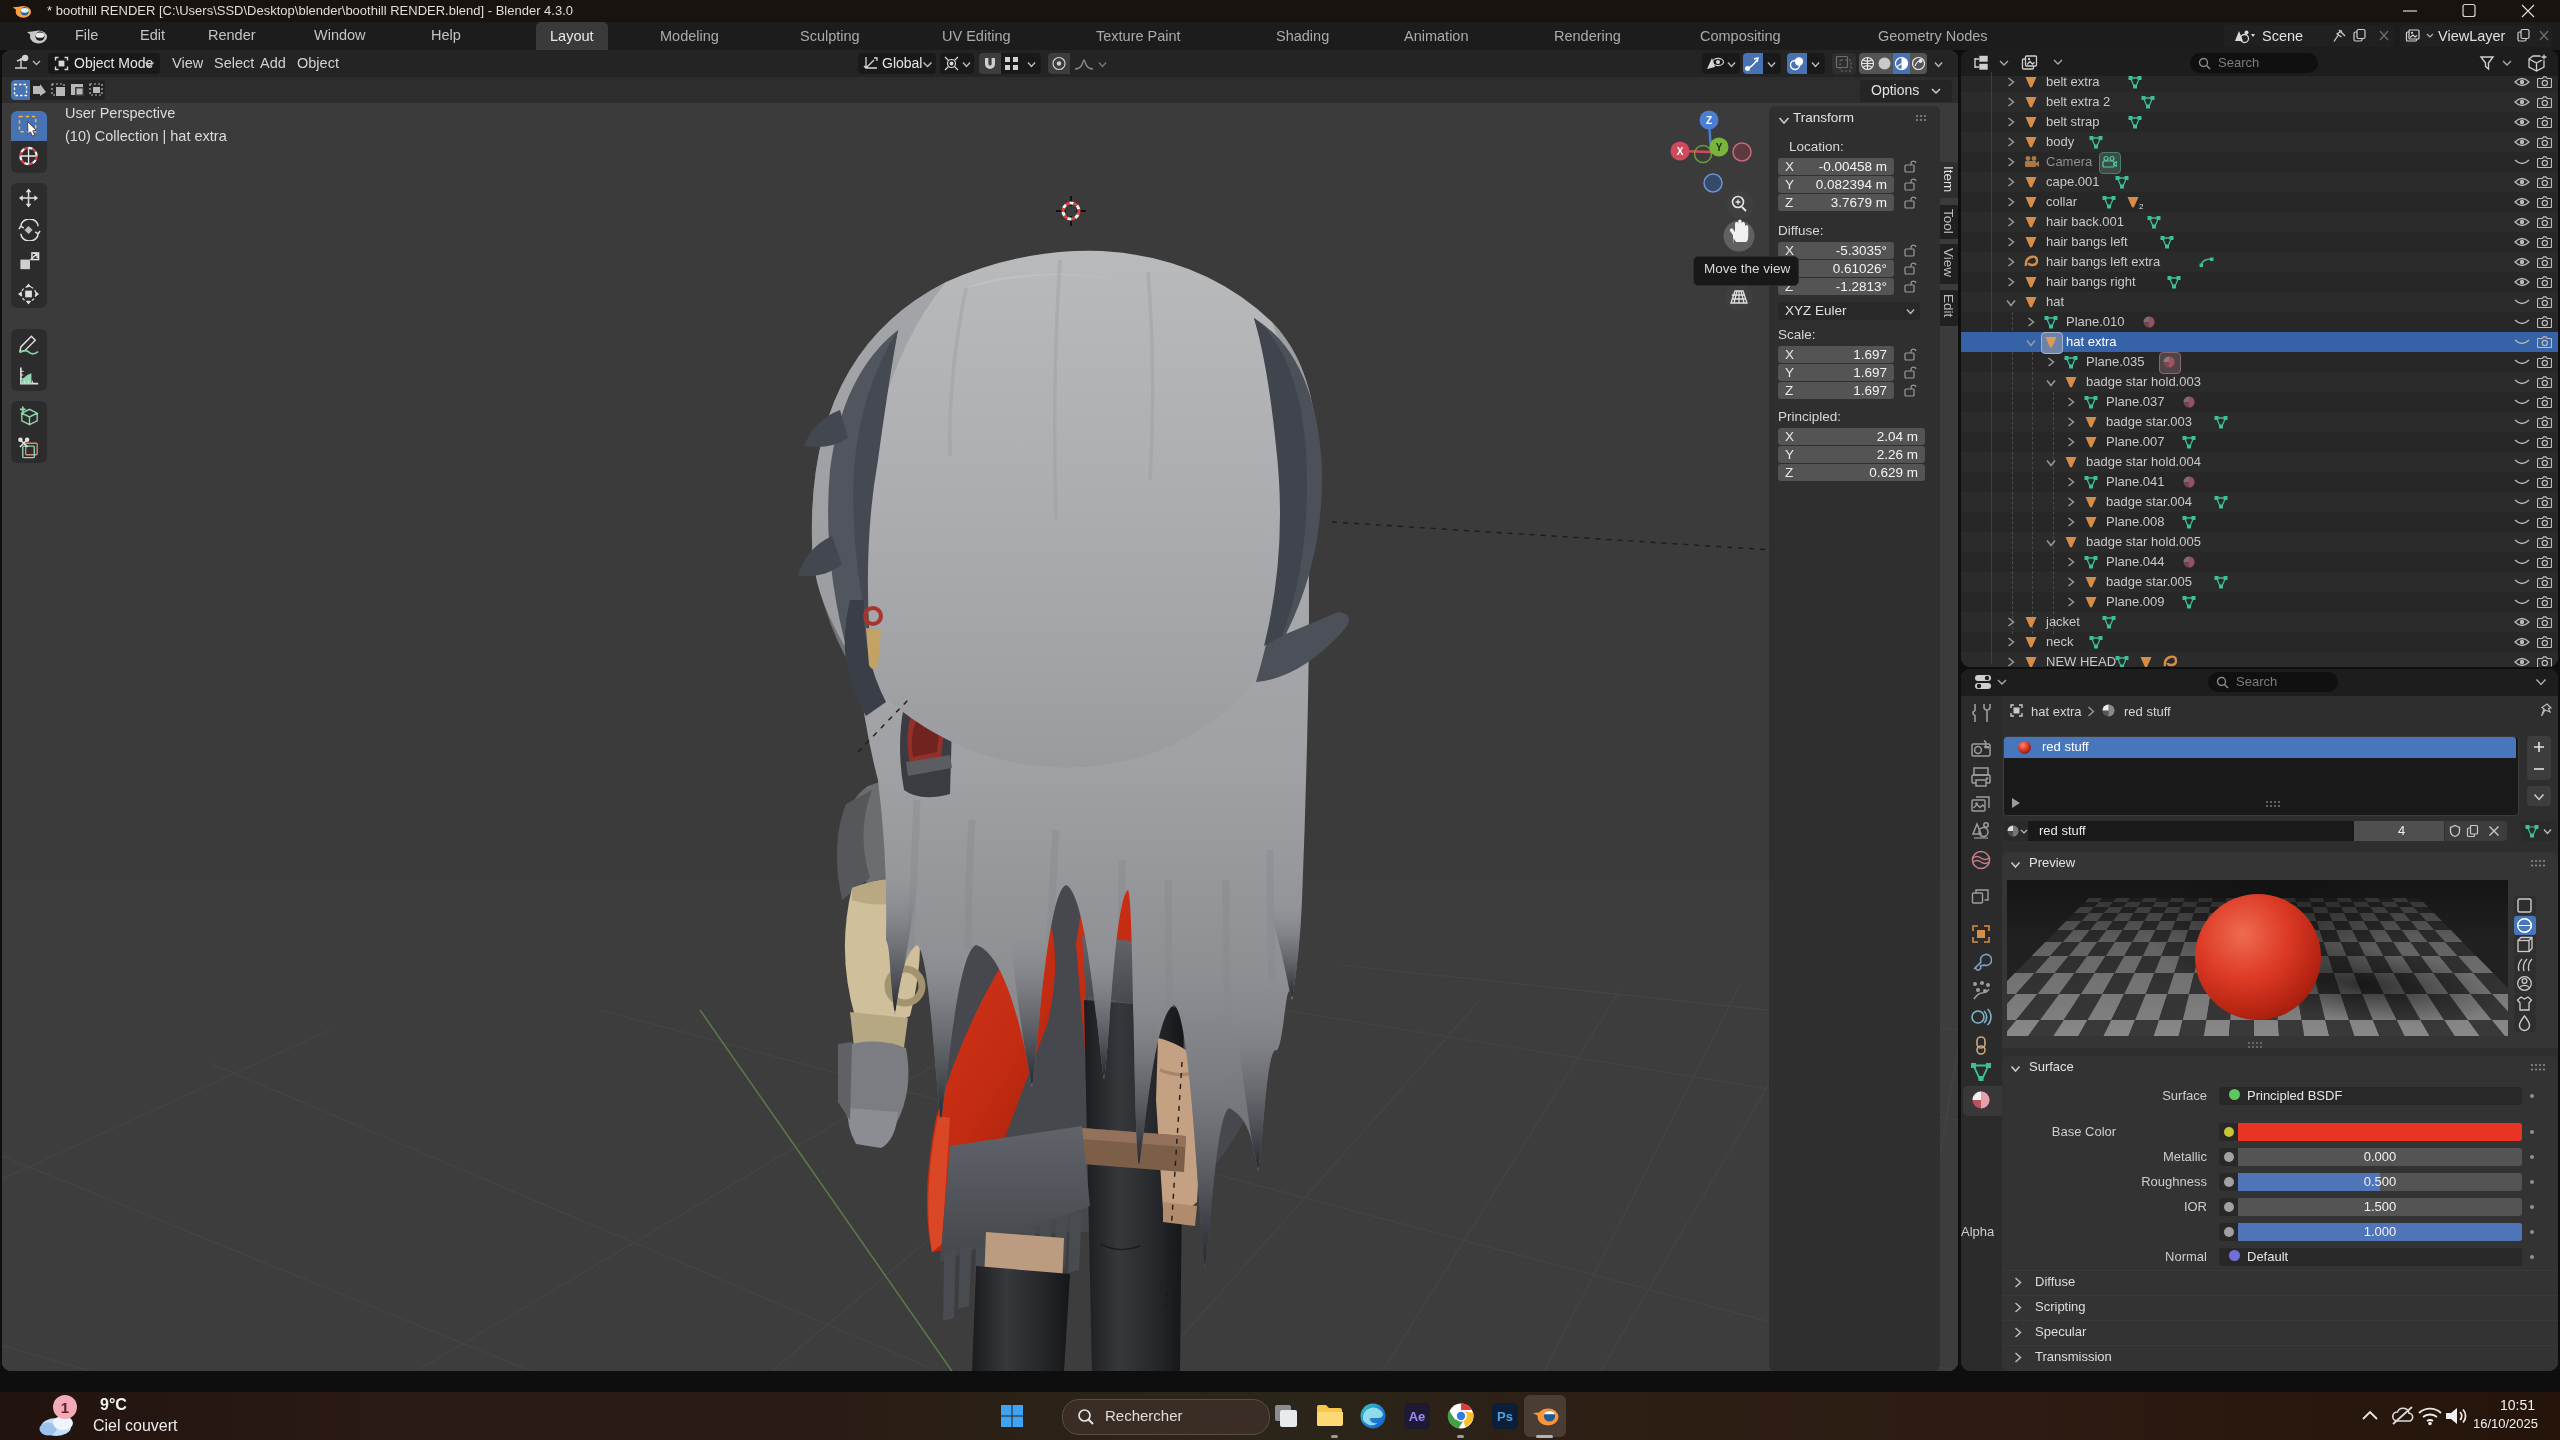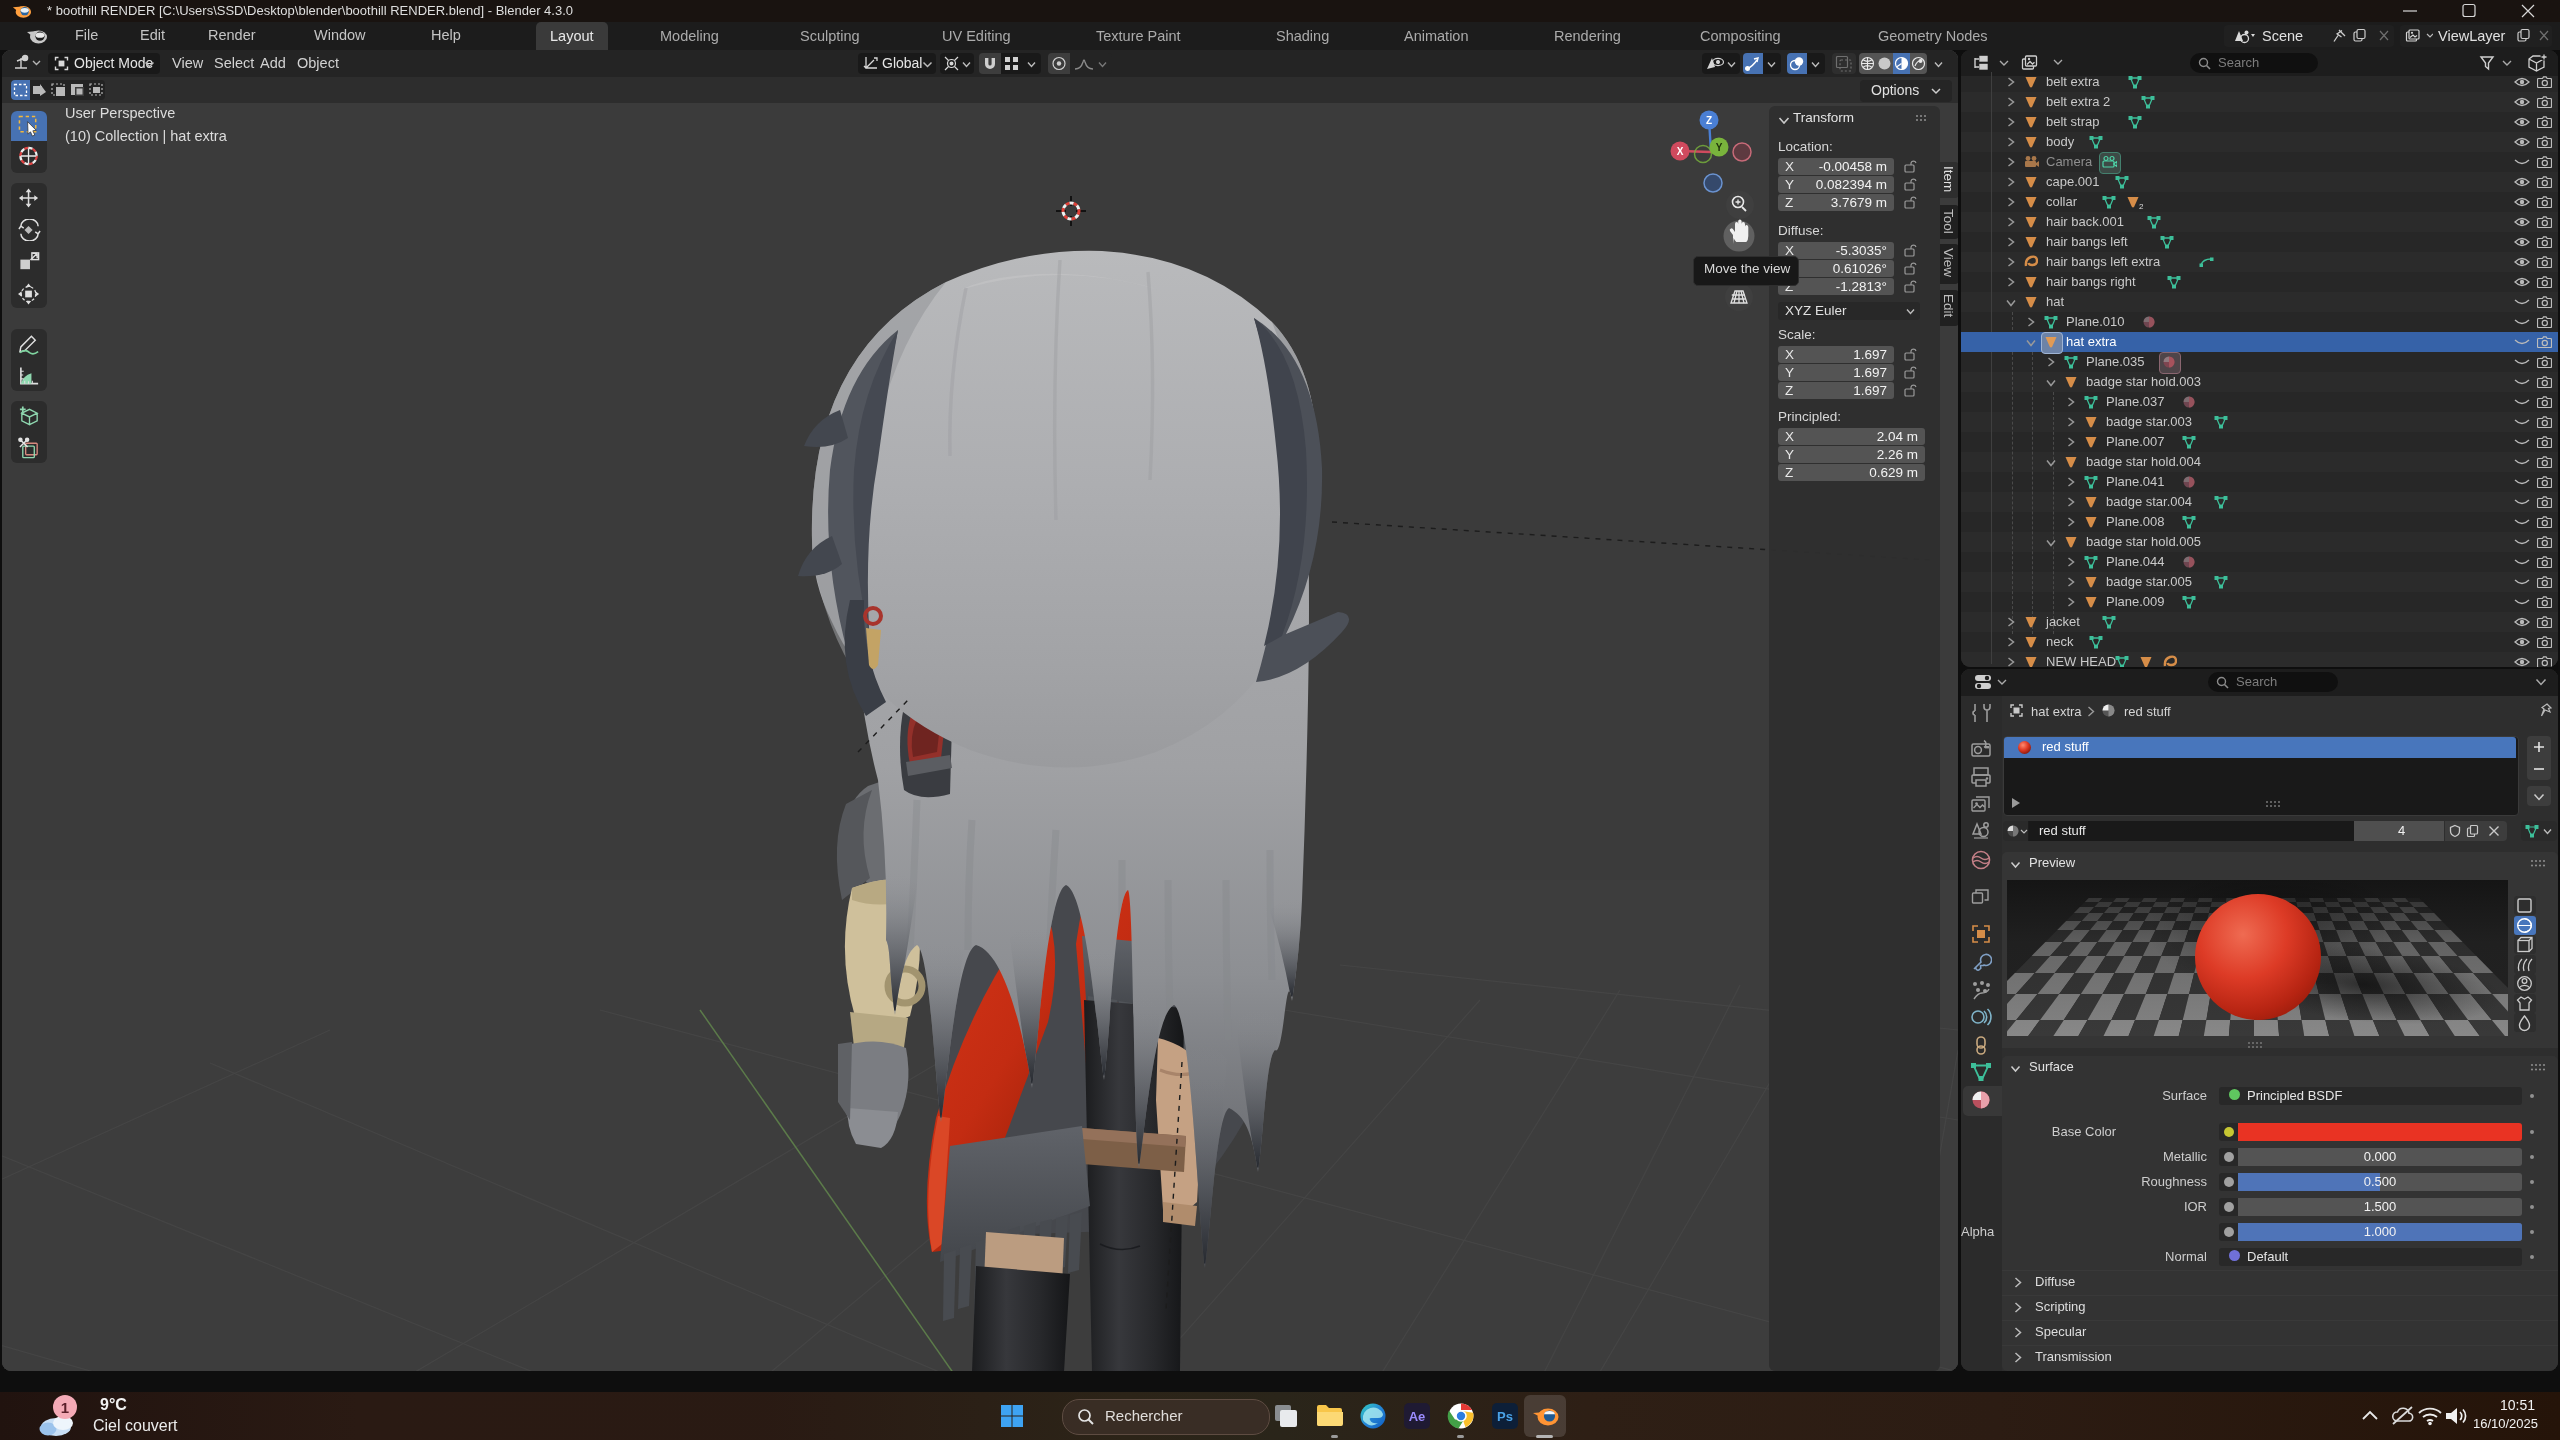--- a/index.html
+++ b/index.html
@@ -569,21 +569,21 @@
       <svg class="abs" style="left:146px;top:8px;" width="14" height="10" viewBox="0 0 14 10">
           <g fill="#8a8a8a">
             <circle cx="2" cy="2" r="1.1"></circle>
             <circle cx="6" cy="2" r="1.1"></circle>
             <circle cx="10" cy="2" r="1.1"></circle>
             <circle cx="2" cy="6" r="1.1"></circle>
             <circle cx="6" cy="6" r="1.1"></circle>
             <circle cx="10" cy="6" r="1.1"></circle>
           </g>
         </svg>
-      <span class="t" style="left:9px;top:33px;">Location:</span>
+      <span class="t" style="left:20px;top:33px;">Location:</span>
       <div class="nfield" style="top:52px;">
           <span class="nx">X</span>
           <span class="nv">-0.00458 m</span>
         </div>
       <div class="nfield" style="top:70px;">
           <span class="nx">Y</span>
           <span class="nv">0.082394 m</span>
         </div>
       <div class="nfield" style="top:88px;">
           <span class="nx">Z</span>

